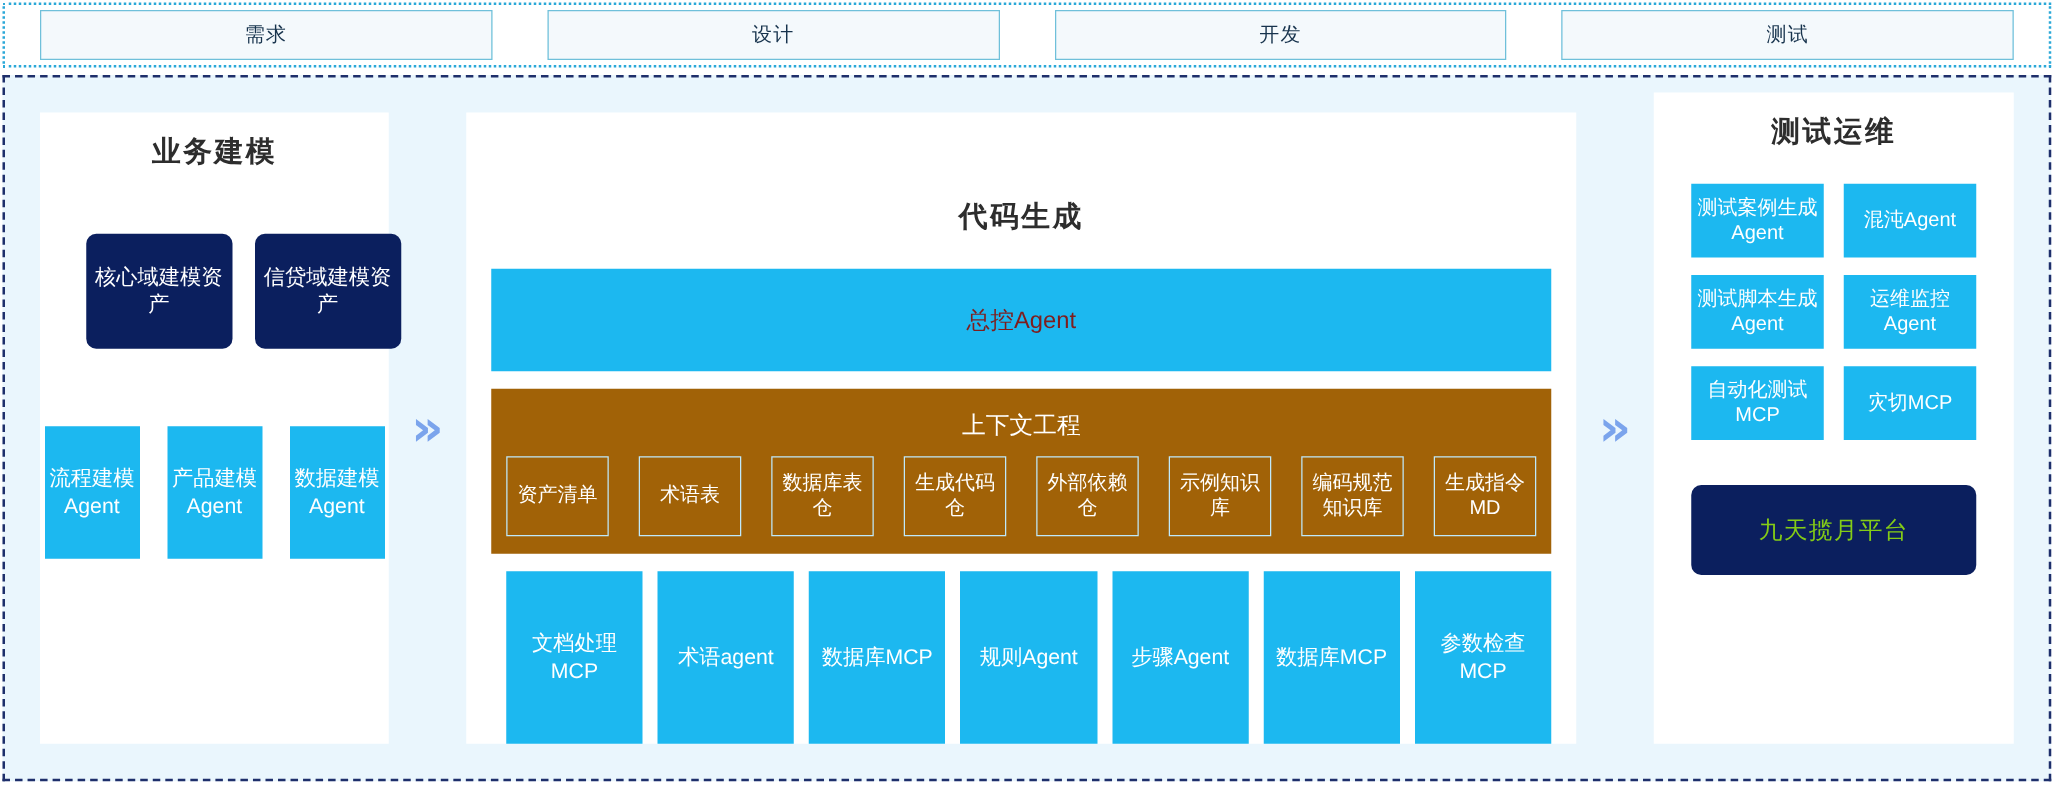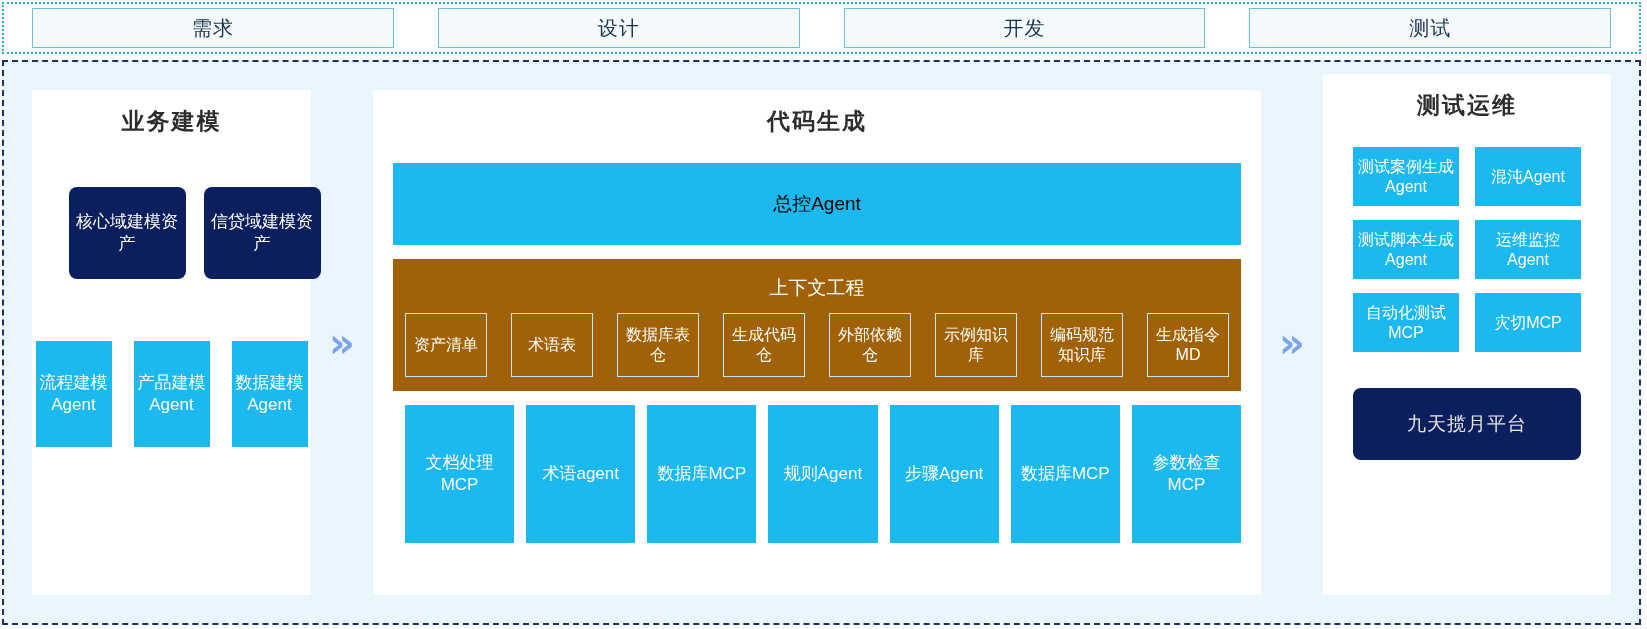--- a/index.html
+++ b/index.html
@@ -17,21 +17,21 @@
     border:2px dotted #2aa8d8;
     background:#ffffff;
     display:flex;align-items:center;justify-content:space-between;
     padding:0 6px;box-sizing:border-box;
   }
   .stage-box{
     flex:1 1 0;height:38px;margin:0 22px;
     background:#f4f9fc;
     border:1px solid #6fc0da;
     display:flex;align-items:center;justify-content:center;
-    color:#17334d;font-size:20px;letter-spacing:1px;
+    color:#17334d;font-size:16px;letter-spacing:1px;
   }
 
   
   .board{
     position:absolute;left:2px;top:60px;width:1639px;height:565px;
     border:2px dashed #1e2f6b;
     background:#eaf6fd;
     box-sizing:border-box;
     display:flex;align-items:stretch;
   }
@@ -76,26 +76,26 @@
     flex:0 0 auto;
     align-self:center;
     width:62px;text-align:center;
     color:#7ba4ec;font-size:40px;font-weight:bold;
     line-height:1;
     font-family:"DejaVu Sans",sans-serif;
   }
 
   
   .panel-center{
-    flex:1 1 auto;margin:28px 0 28px 0;
+    flex:1 1 auto;margin:28px 0 28px 0;justify-content:flex-end;
   }
   .center-inner{width:100%;padding:0 20px 0 20px;box-sizing:border-box;}
   .master-agent{
     margin-top:22px;
-    height:82px;background:#1cb8f0;color:#000000;
+    height:82px;background:#1cb8f0;color:#7f1d1d;
     display:flex;align-items:center;justify-content:center;
     font-size:19px;
   }
   .context-block{
     margin-top:14px;background:#a16207;padding:10px 12px 14px 12px;
     box-sizing:border-box;
   }
   .context-title{
     color:#ffffff;font-size:19px;text-align:center;margin:6px 0 12px 0;
   }
@@ -129,21 +129,21 @@
     gap:14px 16px;
   }
   .cyan-card{
     height:59px;background:#1cb8f0;color:#ffffff;
     display:flex;align-items:center;justify-content:center;
     text-align:center;font-size:16px;line-height:1.25;
     padding:0 4px;box-sizing:border-box;
   }
   .platform-card{
     margin-top:36px;width:228px;height:72px;border-radius:8px;
-    background:#0b1f5e;color:#e5e5e5;
+    background:#0b1f5e;color:#84cc16;
     display:flex;align-items:center;justify-content:center;
     font-size:19px;letter-spacing:1px;
   }
 </style>
 </head>
 <body>
 
 <div class="canvas">
 
   <div class="stage-strip">

